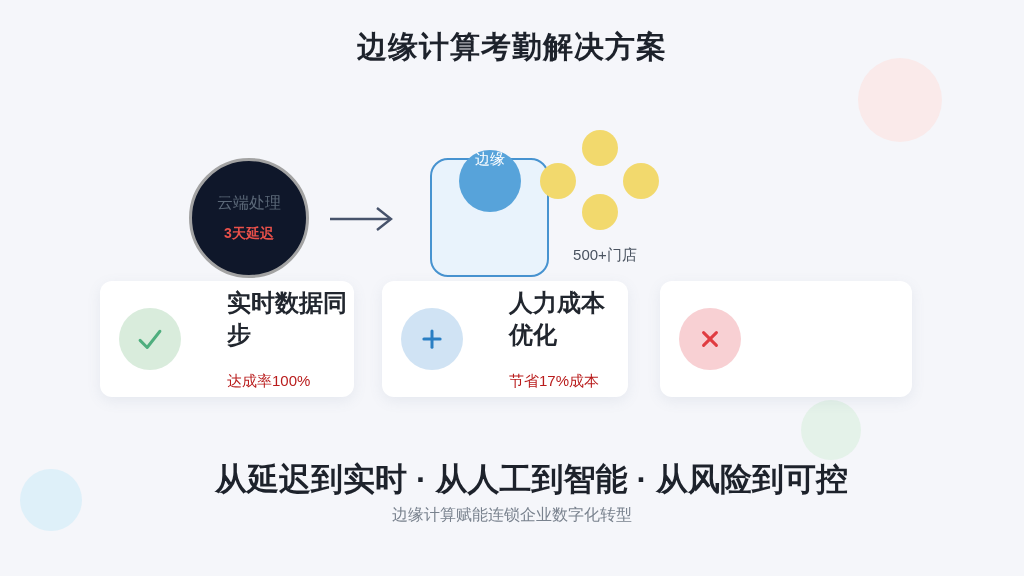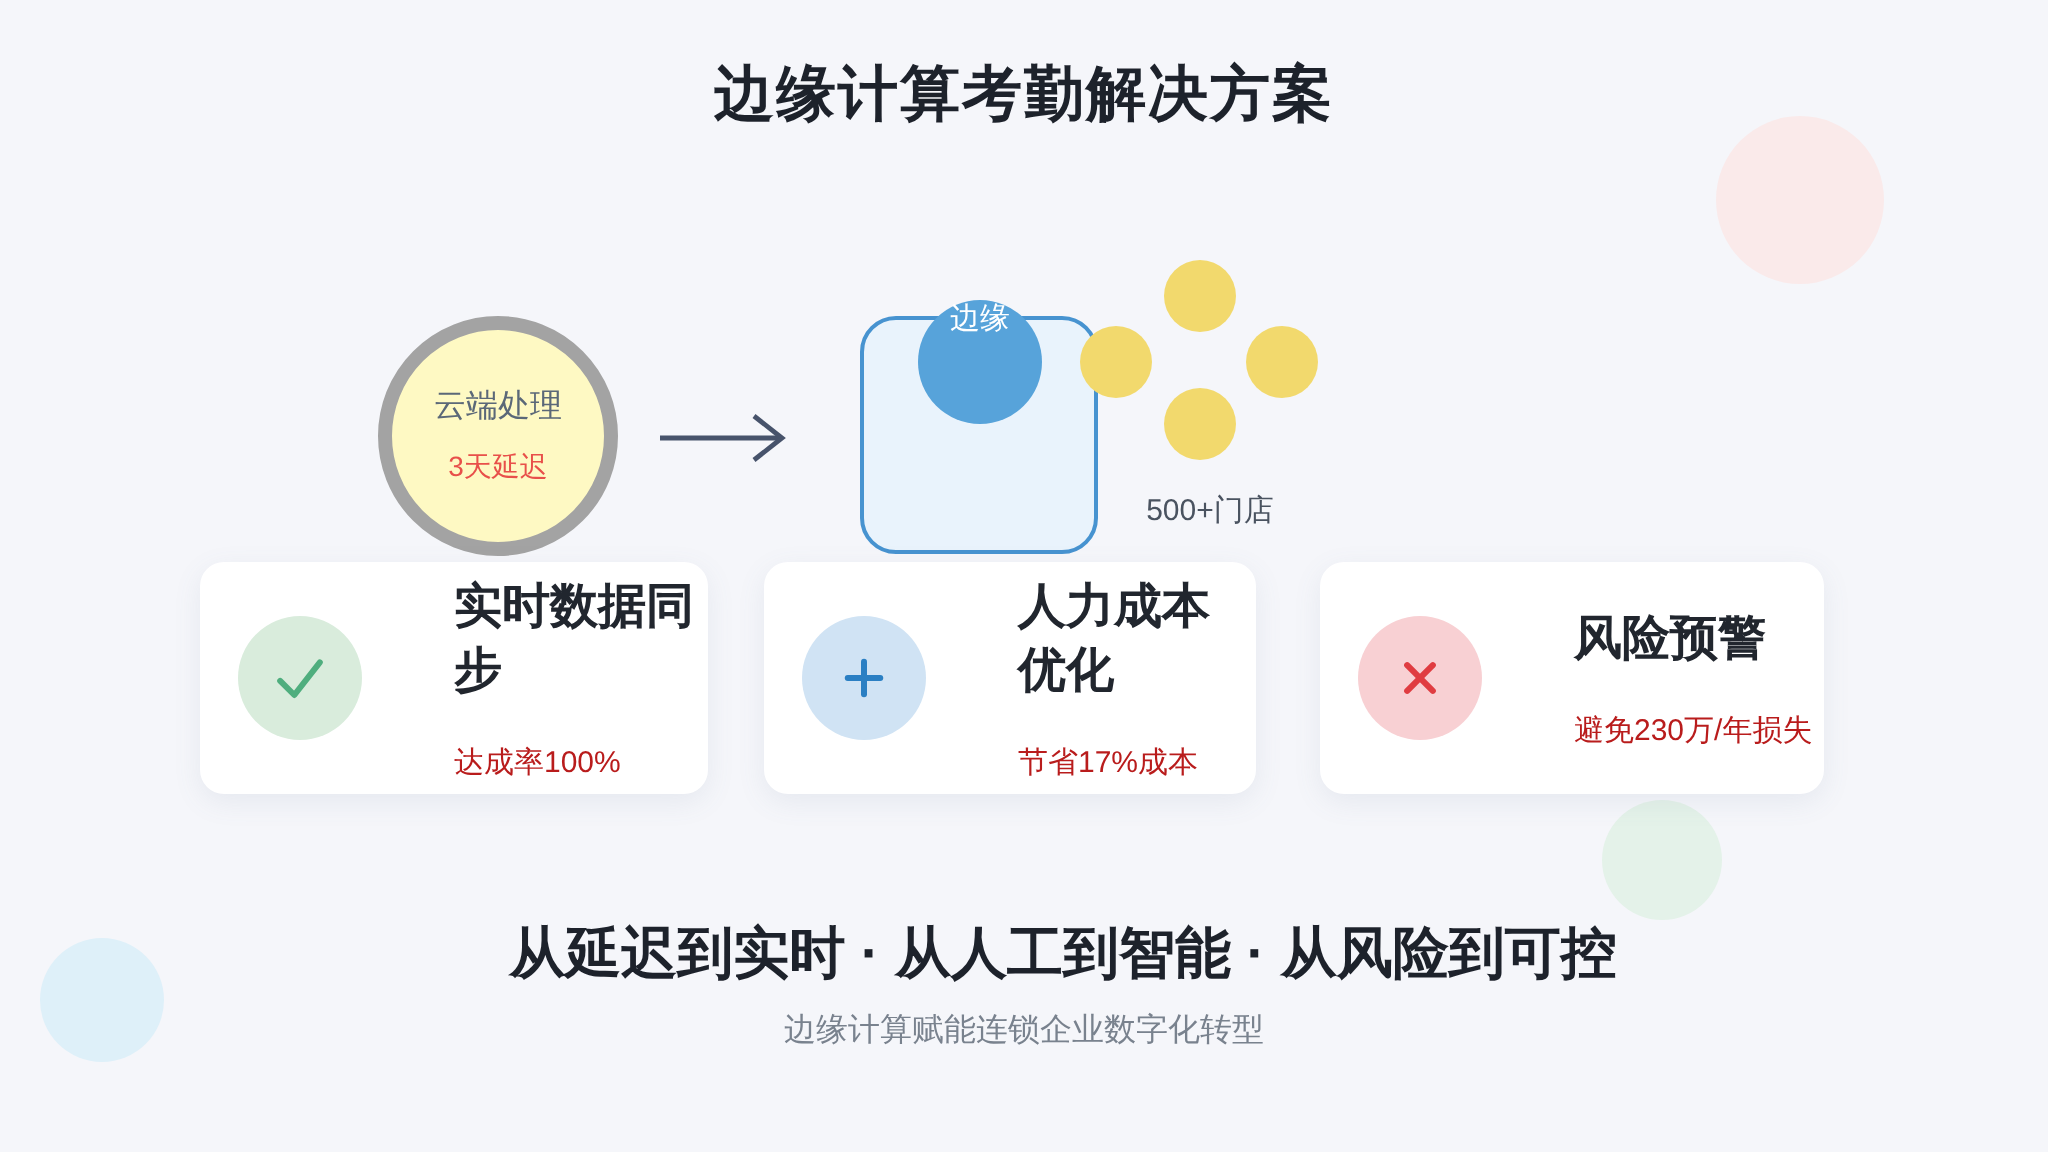--- a/index.html
+++ b/index.html
@@ -19,26 +19,26 @@
 
   .slide-title {
     position:absolute; top:27px; left:0; width:100%;
     text-align:center; font-size:30px; font-weight:700; color:#1d222b;
     letter-spacing:1px; z-index:2;
   }
 
   
   .cloud-circle {
     position:absolute; left:189px; top:158px; width:120px; height:120px;
-    border-radius:50%; background:#fef9c3; border:7px solid #a3a3a3;
+    border-radius:50%; background:#0f172a; border:3px solid #a3a3a3;
     display:flex; flex-direction:column; align-items:center; justify-content:center;
     z-index:1;
   }
   .cloud-label { font-size:16px; color:#5b6878; }
-  .cloud-delay { font-size:14px; color:#e8504a; margin-top:11px; }
+  .cloud-delay { font-size:14px; color:#e8504a; margin-top:11px;font-weight:bold; }
 
   .flow-arrow { position:absolute; left:328px; top:204px; width:70px; height:30px; z-index:1; }
 
   .edge-square {
     position:absolute; left:430px; top:158px; width:119px; height:119px;
     border-radius:18px; background:#e9f3fc; border:2px solid #4793d0; z-index:1;
   }
   .edge-circle {
     position:absolute; left:459px; top:150px; width:62px; height:62px;
     border-radius:50%; background:#57a3da; color:#ffffff; font-size:15px;
@@ -71,21 +71,21 @@
   .icon-green { background:#d9ecdc; }
   .icon-blue  { background:#d0e3f4; }
   .icon-red   { background:#f8d0d3; }
   .card-text { margin-left:46px; }
   .card-title { font-size:24px; font-weight:700; color:#21262e; }
   .card-sub   { font-size:15px; color:#b91c1c; margin-top:21px; }
 
   
   .footer-headline {
     position:absolute; top:458px; left:0; width:100%; text-align:center;
-    font-size:28px; font-weight:700; color:#1d222b; z-index:1;padding-left:39px;
+    font-size:32px; font-weight:700; color:#1d222b; z-index:1;padding-left:39px;
   }
   .footer-subline {
     position:absolute; top:505px; left:0; width:100%; text-align:center;
     font-size:16px; color:#79828e; z-index:1;
   }
 </style>
 </head>
 <body>
 
 <div class="slide">
@@ -142,22 +142,18 @@
     </div>
   </div>
 
   <div class="card card-3">
     <div class="icon-circle icon-red">
       <svg width="28" height="28" viewBox="0 0 24 24">
         <line x1="6.5" y1="6.5" x2="17.5" y2="17.5" stroke="#e03c41" stroke-width="2.6" stroke-linecap="round"></line>
         <line x1="17.5" y1="6.5" x2="6.5" y2="17.5" stroke="#e03c41" stroke-width="2.6" stroke-linecap="round"></line>
       </svg>
     </div>
-    <div class="card-text">
-      <div class="card-title">风险预警</div>
-      <div class="card-sub">避免230万/年损失</div>
-    </div>
   </div>
 
   <div class="footer-headline">从延迟到实时 · 从人工到智能 · 从风险到可控</div>
   <div class="footer-subline">边缘计算赋能连锁企业数字化转型</div>
 
 </div>
 
 </body></html>

